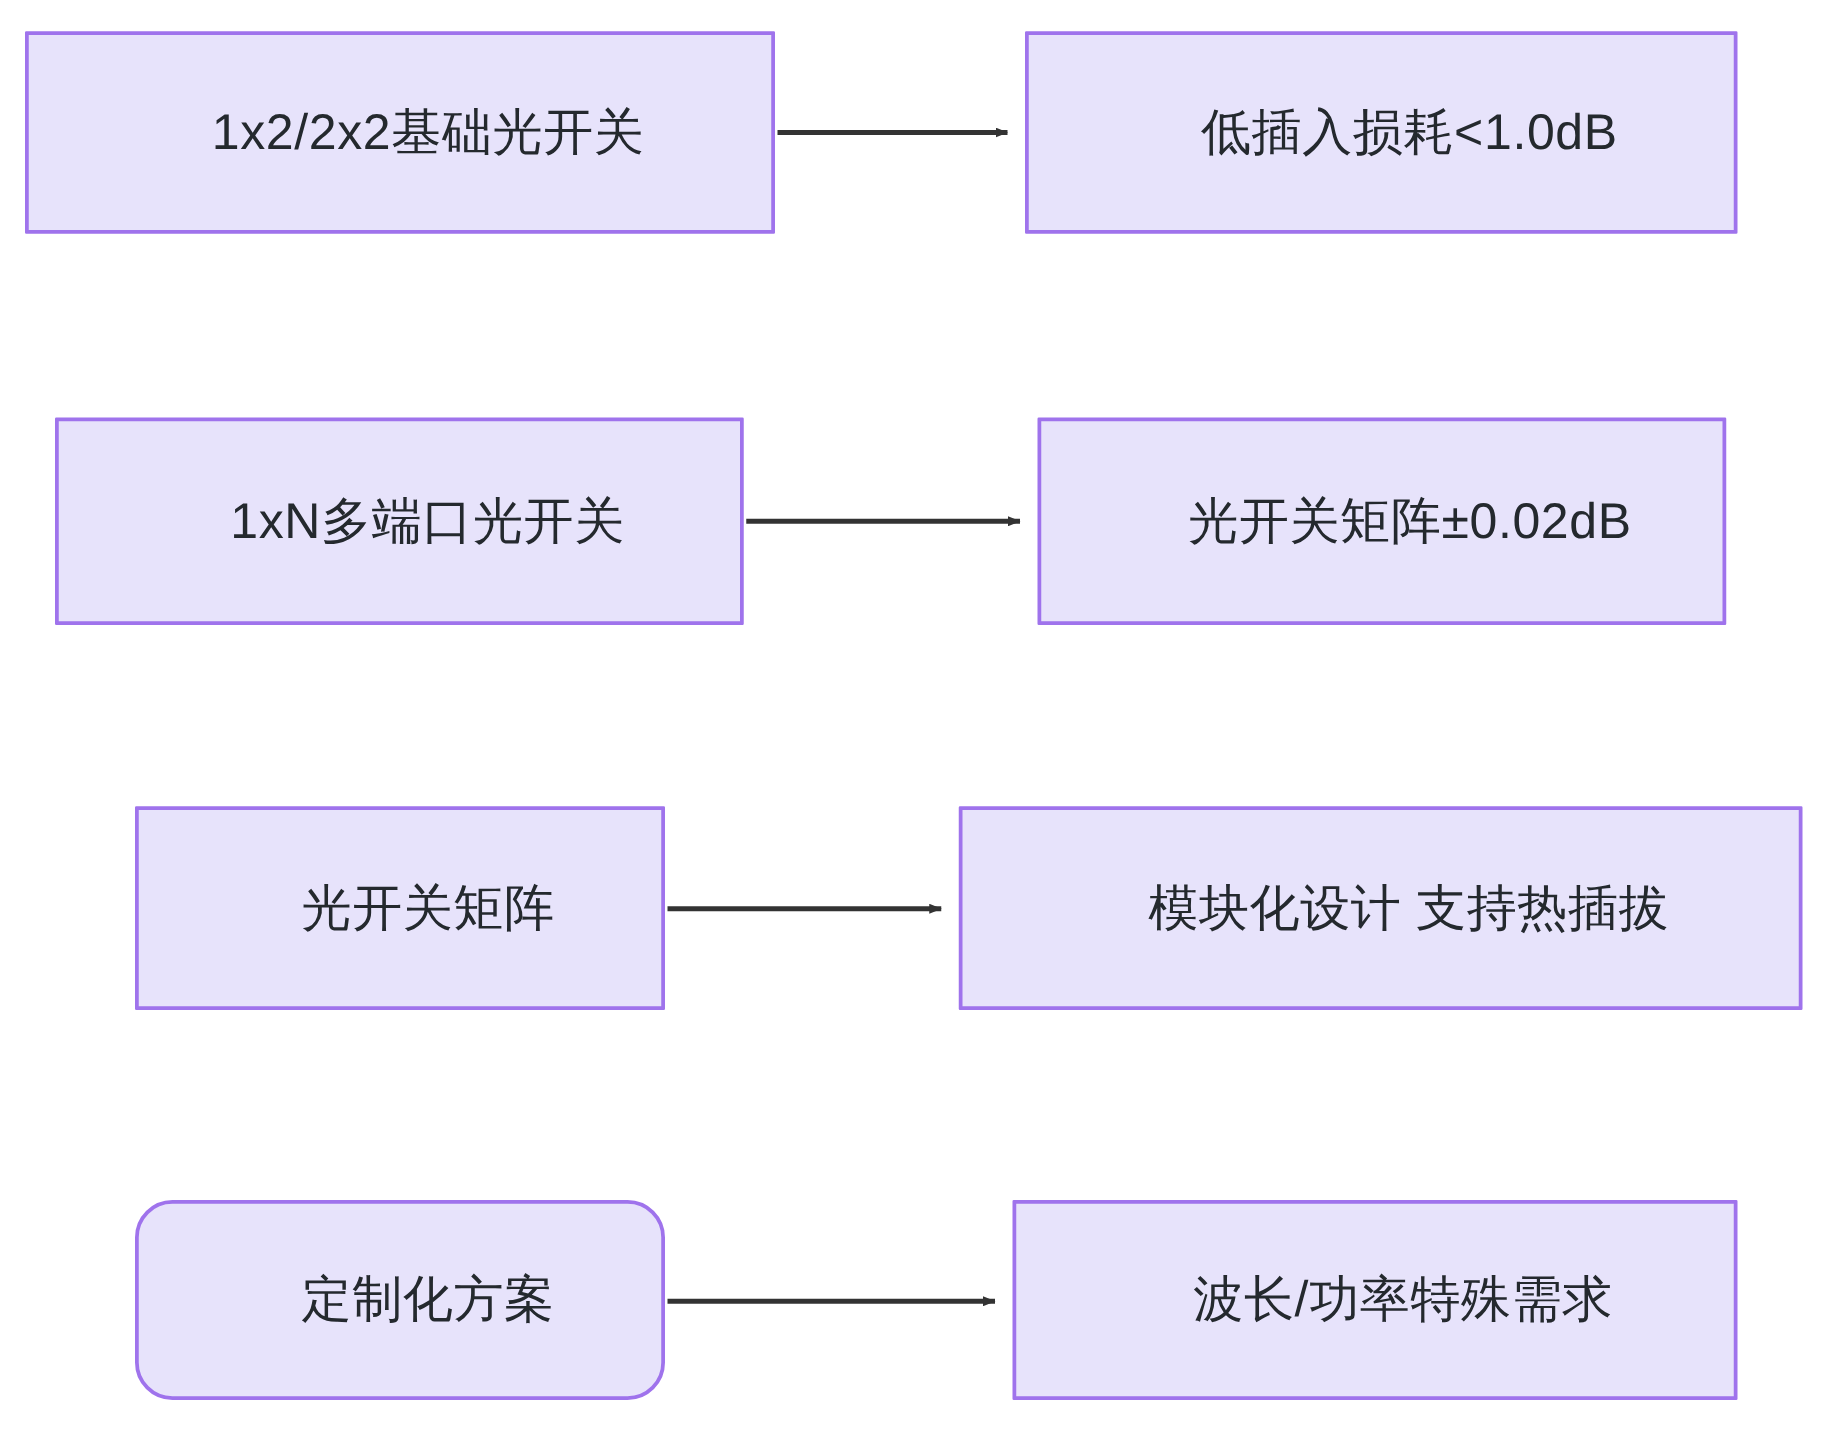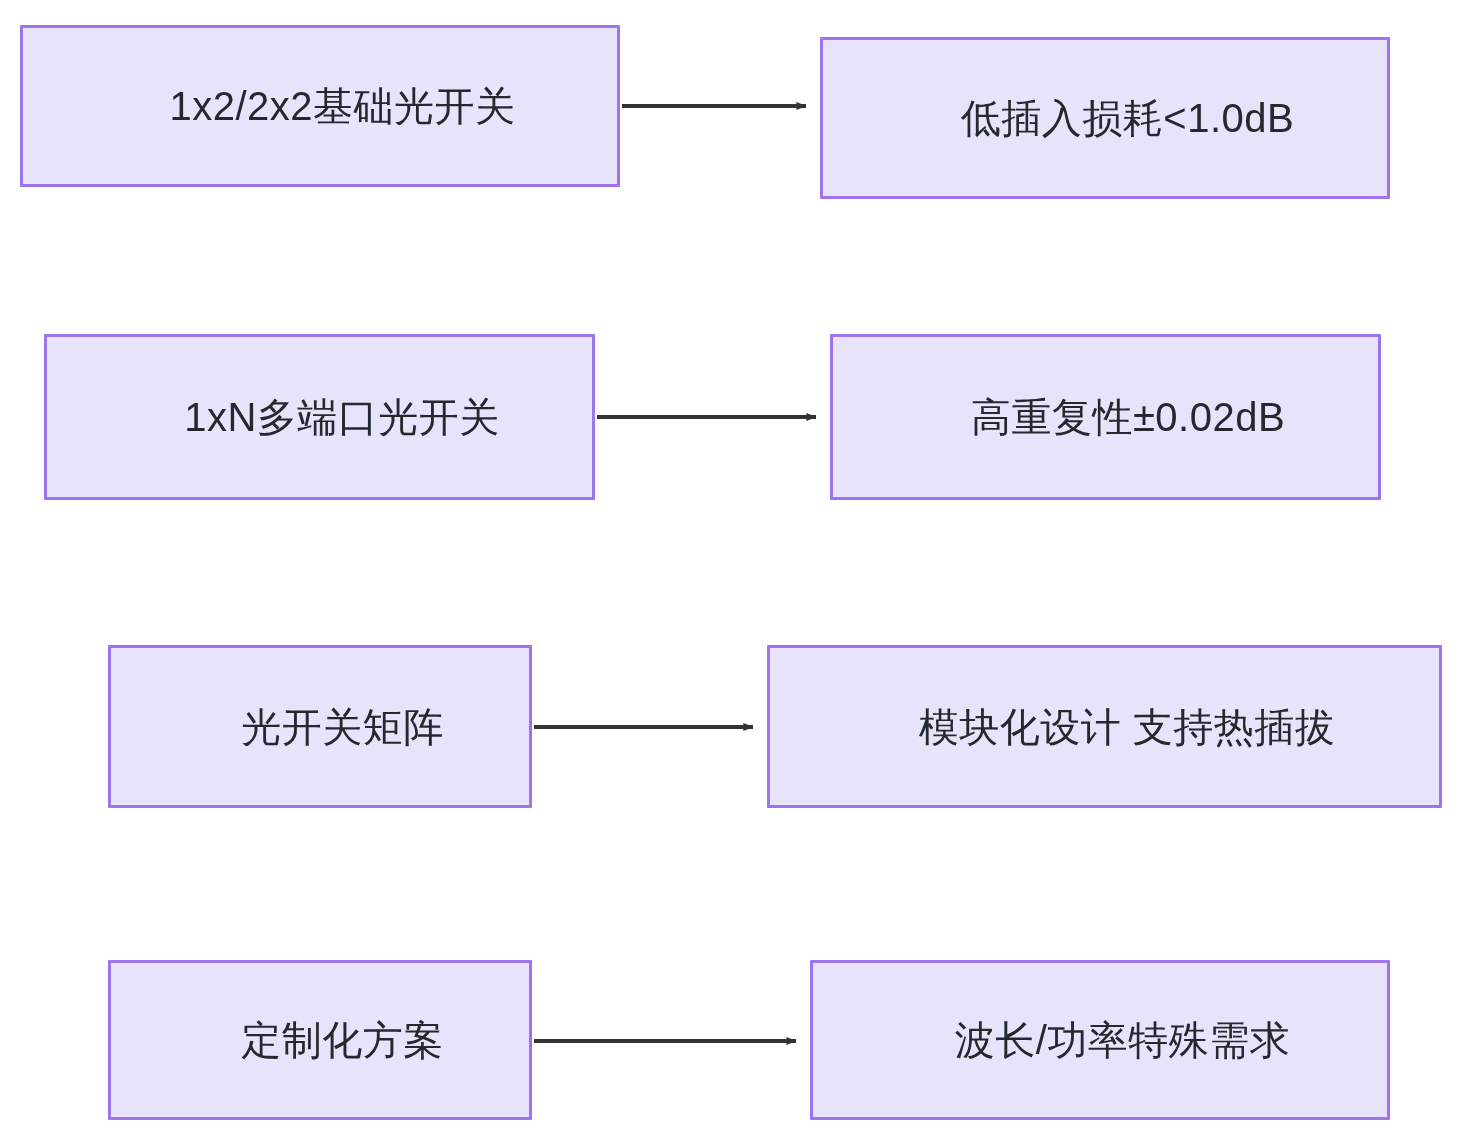--- a/index.html
+++ b/index.html
@@ -72,38 +72,38 @@
       <line x1="534" y1="727" x2="753" y2="727" stroke="#333333" stroke-width="4" marker-end="url(#arrowhead)"></line>
     </g>
     <g>
       <line x1="534" y1="1041" x2="796" y2="1041" stroke="#333333" stroke-width="4" marker-end="url(#arrowhead)"></line>
     </g>
   </svg>
 
   <div class="node" style="left:20px; top:25px; width:600px; height:162px;">
     <span class="node-label">1x2/2x2基础光开关</span>
   </div>
-  <div class="node" style="left:820px; top:37px; width:570px; height:162px;">
+  <div class="node" style="left:820px; top:25px; width:570px; height:162px;">
     <span class="node-label">低插入损耗&lt;1.0dB</span>
   </div>
 
   <div class="node" style="left:44px; top:334px; width:551px; height:166px;text-align:right;">
     <span class="node-label">1xN多端口光开关</span>
   </div>
   <div class="node" style="left:830px; top:334px; width:551px; height:166px;">
-    <span class="node-label">高重复性±0.02dB</span>
+    <span class="node-label">光开关矩阵±0.02dB</span>
   </div>
 
   <div class="node" style="left:767px; top:645px; width:675px; height:163px;">
     <span class="node-label">模块化设计 支持热插拔</span>
   </div>
   <div class="node" style="left:108px; top:645px; width:424px; height:163px;">
     <span class="node-label">光开关矩阵</span>
   </div>
 
-  <div class="node" style="left:108px; top:960px; width:424px; height:160px;">
+  <div class="node" style="left:108px; top:960px; width:424px; height:160px;border-radius:30px;">
     <span class="node-label">定制化方案</span>
   </div>
   <div class="node" style="left:810px; top:960px; width:580px; height:160px;">
     <span class="node-label">波长/功率特殊需求</span>
   </div>
 
 </div>
 
 </body></html>

